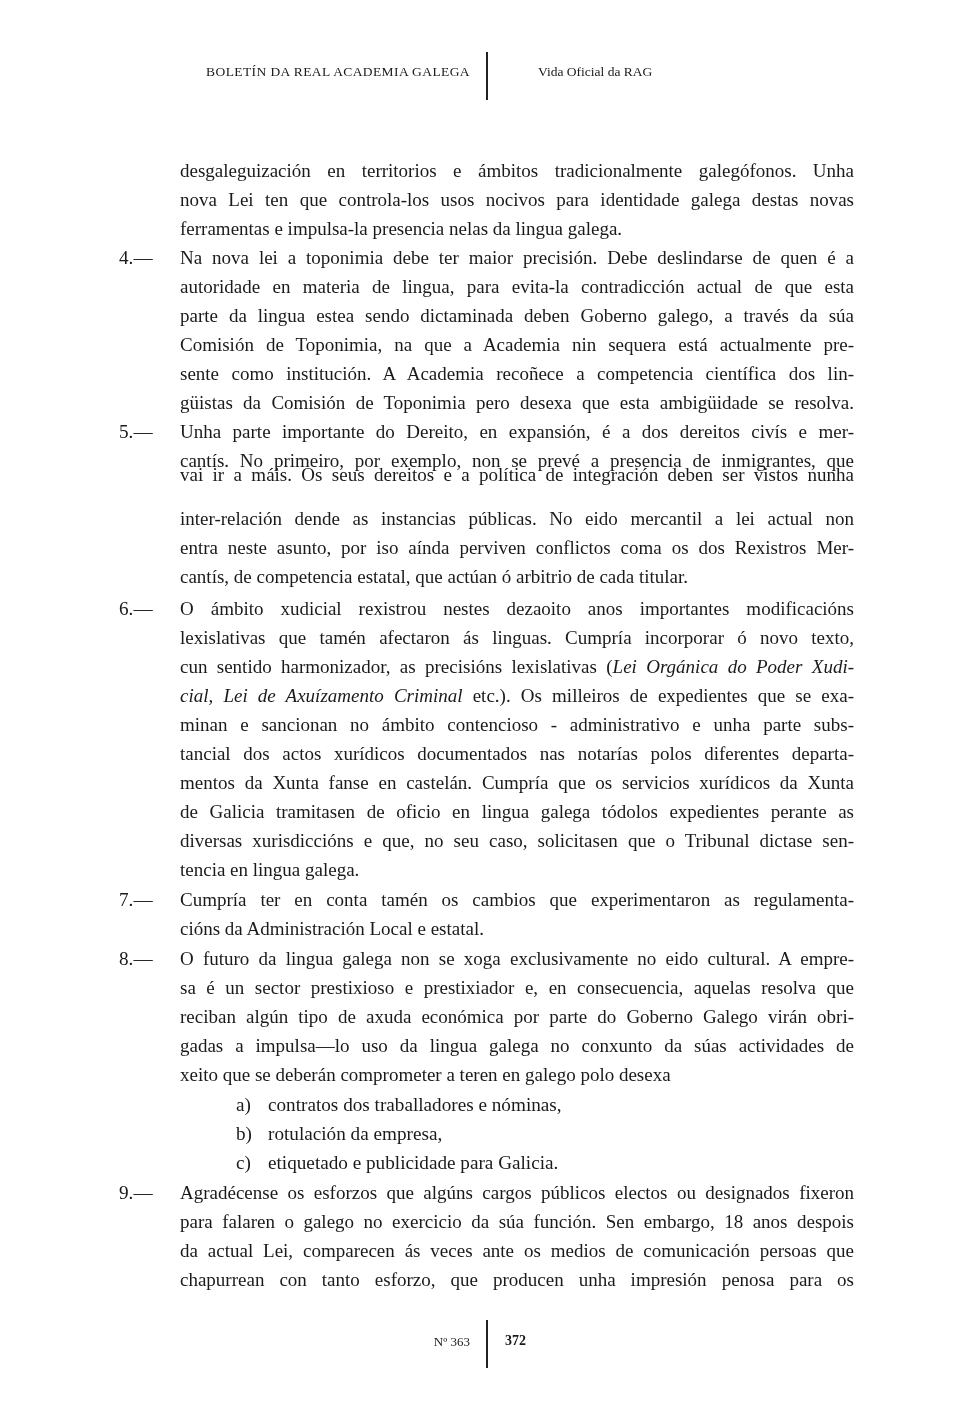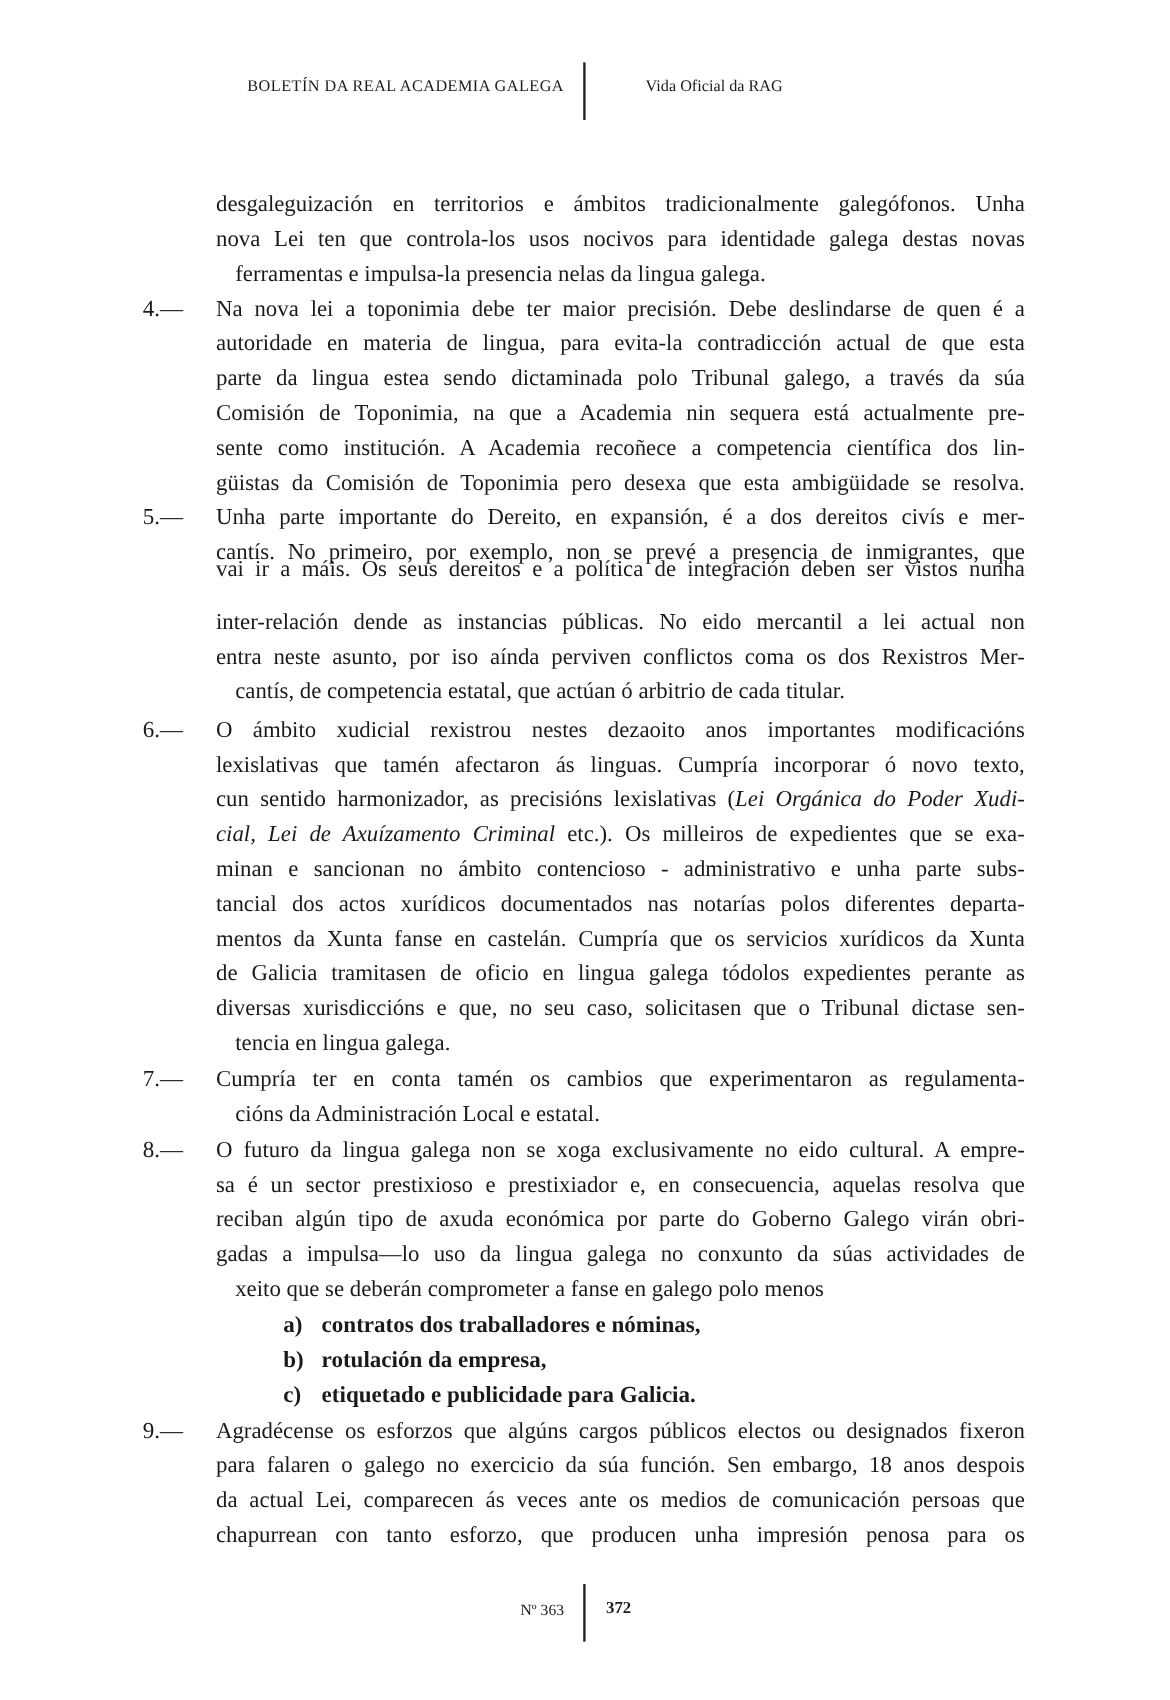--- a/index.html
+++ b/index.html
@@ -4,23 +4,23 @@
 <style>
   html, body { margin: 0; padding: 0; background: #ffffff; }
   body { width: 975px; height: 1417px; position: relative; overflow: hidden;
          font-family: "Liberation Serif", "DejaVu Serif", serif; color: #1a1a1a; }
   .header { position: absolute; top: 52px; left: 0; width: 975px; height: 48px; }
   .header .left { position: absolute; right: 505px; top: 12px; font-size: 13.5px; letter-spacing: 0.4px; }
   .header .divider { position: absolute; left: 486px; top: 0; width: 1.5px; height: 48px; background: #222; }
   .header .right { position: absolute; left: 503px; top: 12px; font-size: 13.5px; margin-left: 35px; }
   .line { position: absolute; left: 180px; width: 674px; font-size: 19px; line-height: 29px;
           white-space: nowrap; text-align: justify; text-align-last: justify; }
-  .line.last { text-align-last: left; margin-left: 16px; }
+  .line.last { text-align-last: left; }
   .num { position: absolute; left: 119px; font-size: 19.2px; line-height: 29px; }
-  .sub { position: absolute; left: 236px; font-size: 19.2px; line-height: 29px; font-weight: bold; }
+  .sub { position: absolute; left: 236px; font-size: 19.2px; line-height: 29px; font-weight: normal; }
   .sub .lbl { display: inline-block; width: 32px; }
   i { font-style: italic; }
   .footer { position: absolute; top: 1320px; left: 0; width: 975px; height: 48px; }
   .footer .left { position: absolute; right: 505px; top: 14px; font-size: 13px; }
   .footer .divider { position: absolute; left: 486px; top: 0; width: 1.5px; height: 48px; background: #222; }
   .footer .right { position: absolute; left: 505px; top: 13px; font-size: 14px; font-weight: bold; }
 </style>
 </head>
 <body>
 
@@ -32,21 +32,21 @@
 
 <div>
 
   <div class="line" style="top:156px">desgaleguización en territorios e ámbitos tradicionalmente galegófonos. Unha</div>
   <div class="line" style="top:185px">nova Lei ten que controla-los usos nocivos para identidade galega destas novas</div>
   <div class="line last" style="top:214px">ferramentas e impulsa-la presencia nelas da lingua galega.</div>
 
   <span class="num" style="top:243px">4.—</span>
   <div class="line" style="top:243px">Na nova lei a toponimia debe ter maior precisión. Debe deslindarse de quen é a</div>
   <div class="line" style="top:272px">autoridade en materia de lingua, para evita-la contradicción actual de que esta</div>
-  <div class="line" style="top:301px">parte da lingua estea sendo dictaminada polo Tribunal galego, a través da súa</div>
+  <div class="line" style="top:301px">parte da lingua estea sendo dictaminada deben Goberno galego, a través da súa</div>
   <div class="line" style="top:330px">Comisión de Toponimia, na que a Academia nin sequera está actualmente pre-</div>
   <div class="line" style="top:359px">sente como institución. A Academia recoñece a competencia científica dos lin-</div>
   <div class="line" style="top:388px">güistas da Comisión de Toponimia pero desexa que esta ambigüidade se resolva.</div>
 
   <span class="num" style="top:417px">5.—</span>
   <div class="line" style="top:417px">Unha parte importante do Dereito, en expansión, é a dos dereitos civís e mer-</div>
   <div class="line" style="top:446px">cantís. No primeiro, por exemplo, non se prevé a presencia de inmigrantes, que</div>
   <div class="line" style="top:460px">vai ir a máis. Os seus dereitos e a política de integración deben ser vistos nunha</div>
   <div class="line" style="top:504px">inter-relación dende as instancias públicas. No eido mercantil a lei actual non</div>
   <div class="line" style="top:533px">entra neste asunto, por iso aínda perviven conflictos coma os dos Rexistros Mer-</div>
@@ -66,21 +66,21 @@
 
   <span class="num" style="top:885px">7.—</span>
   <div class="line" style="top:885px">Cumpría ter en conta tamén os cambios que experimentaron as regulamenta-</div>
   <div class="line last" style="top:914px">cións da Administración Local e estatal.</div>
 
   <span class="num" style="top:944px">8.—</span>
   <div class="line" style="top:944px">O futuro da lingua galega non se xoga exclusivamente no eido cultural. A empre-</div>
   <div class="line" style="top:973px">sa é un sector prestixioso e prestixiador e, en consecuencia, aquelas resolva que</div>
   <div class="line" style="top:1002px">reciban algún tipo de axuda económica por parte do Goberno Galego virán obri-</div>
   <div class="line" style="top:1031px">gadas a impulsa—lo uso da lingua galega no conxunto da súas actividades de</div>
-  <div class="line last" style="top:1060px">xeito que se deberán comprometer a fanse en galego polo menos</div>
+  <div class="line last" style="top:1060px">xeito que se deberán comprometer a teren en galego polo desexa</div>
 
   <div class="sub" style="top:1090px"><span class="lbl">a)</span><span>contratos dos traballadores e nóminas,</span></div>
   <div class="sub" style="top:1119px"><span class="lbl">b)</span><span>rotulación da empresa,</span></div>
   <div class="sub" style="top:1148px"><span class="lbl">c)</span><span>etiquetado e publicidade para Galicia.</span></div>
 
   <span class="num" style="top:1178px">9.—</span>
   <div class="line" style="top:1178px">Agradécense os esforzos que algúns cargos públicos electos ou designados fixeron</div>
   <div class="line" style="top:1207px">para falaren o galego no exercicio da súa función. Sen embargo, 18 anos despois</div>
   <div class="line" style="top:1236px">da actual Lei, comparecen ás veces ante os medios de comunicación persoas que</div>
   <div class="line" style="top:1265px">chapurrean con tanto esforzo, que producen unha impresión penosa para os</div>

